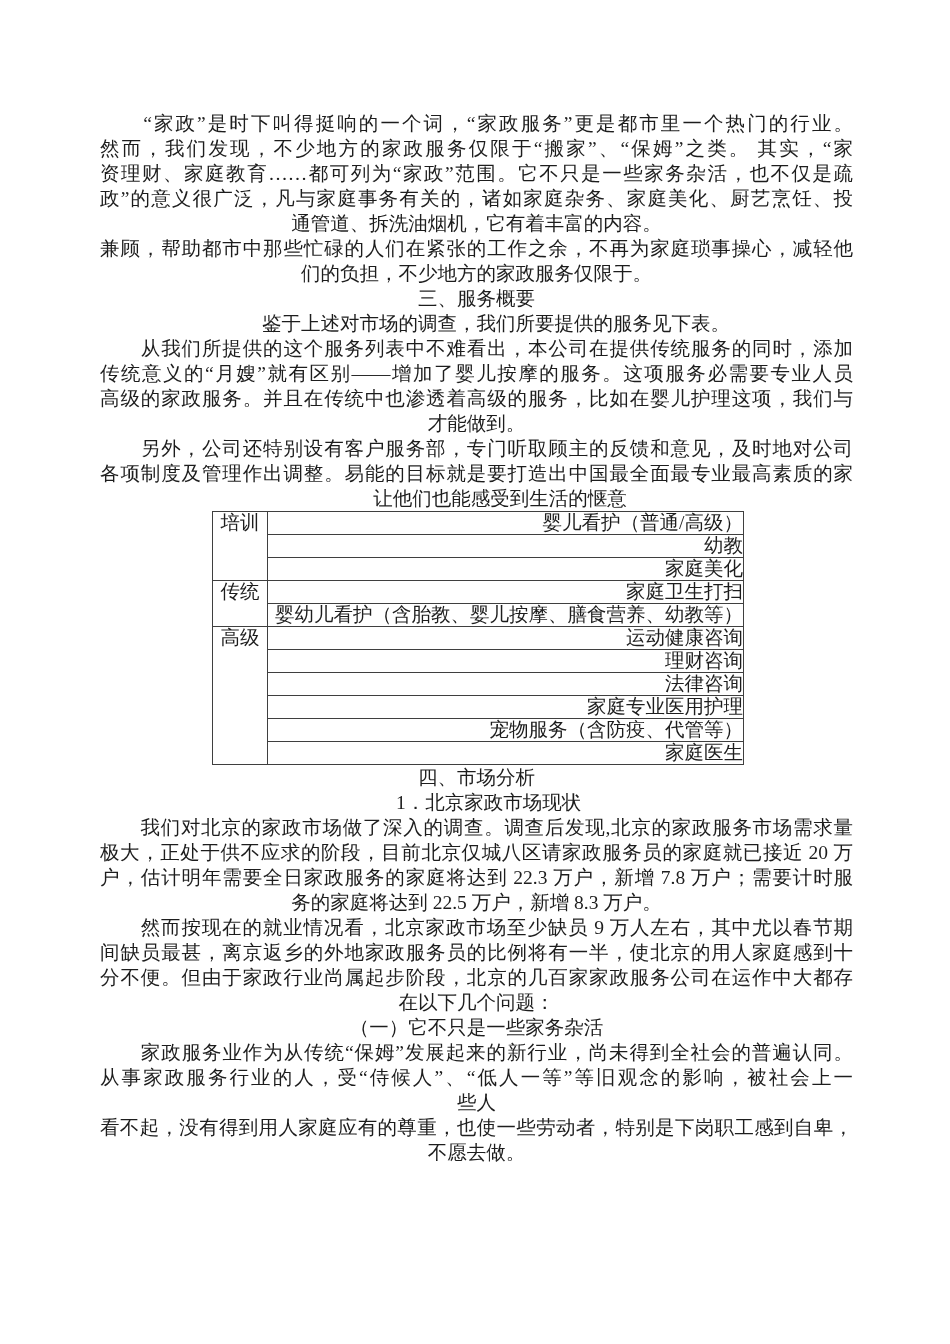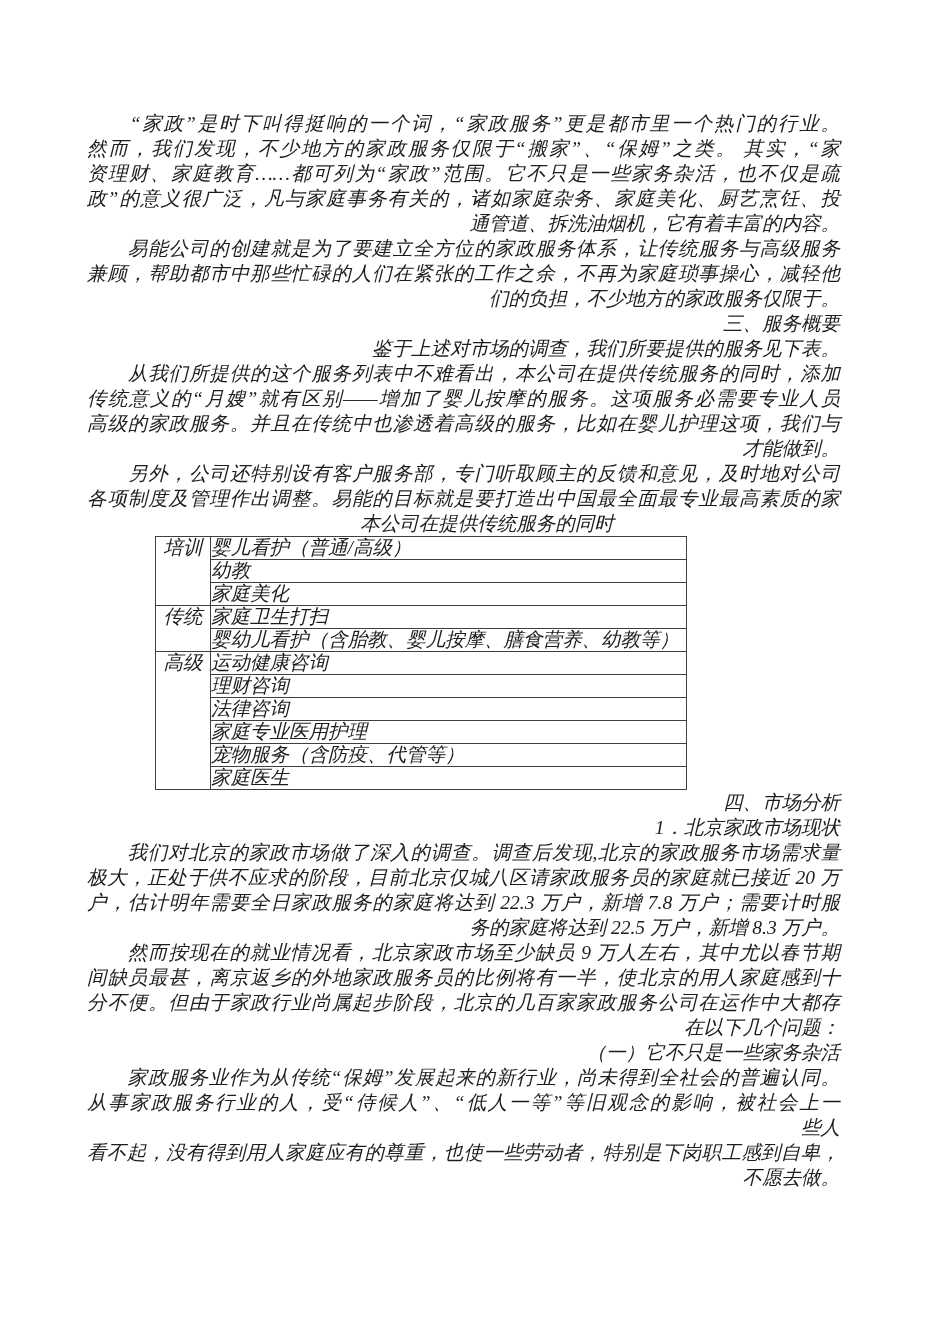--- a/index.html
+++ b/index.html
@@ -7,105 +7,104 @@
     position: relative;
     width: 950px;
     height: 1344px;
     background: #ffffff;
     overflow: hidden;
     font-family: "Liberation Serif", "DejaVu Serif", serif;
     color: #1d1d1d;
   }
   .content {
     position: absolute;
-    left: 87px;
+    left: 100px;
     top: 111px;
     width: 753px;
-    font-style: italic;
   }
   .line {
     font-size: 19.5px;
     line-height: 25px;
     height: 25px;
     white-space: nowrap;
-    text-align: right;
+    text-align: center;
   }
   .line.fill {
     white-space: normal;
     text-align: justify;
     text-align-last: justify;
   }
   .table-title {
     font-size: 19.5px;
     line-height: 25px;
     height: 25px;
     margin-left: 134px;
     width: 532px;
     text-align: center;
   }
   table.services {
     border-collapse: collapse;
-    margin-left: 68px;
+    margin-left: 112px;
     width: 532px;
     table-layout: fixed;
   }
   table.services td {
     border: 1px solid #3f3f3f;
     font-size: 19.5px;
     line-height: 22px;
     height: 22px;
     padding: 0;
     overflow: hidden;
     white-space: nowrap;
   }
   td.cat {
     width: 54px;
     text-align: center;
     vertical-align: top;
   }
   td.svc {
     padding-left: 7px;
+    text-align: right;
   }
 </style>
 </head>
 <body>
 
 <div class="page">
   <div class="content">
 
     <div>
       <div class="line fill">　　“家政”是时下叫得挺响的一个词，“家政服务”更是都市里一个热门的行业。</div>
       <div class="line fill">然而，我们发现，不少地方的家政服务仅限于“搬家”、“保姆”之类。 其实，“家</div>
       <div class="line fill">资理财、家庭教育……都可列为“家政”范围。它不只是一些家务杂活，也不仅是疏</div>
       <div class="line fill">政”的意义很广泛，凡与家庭事务有关的，诸如家庭杂务、家庭美化、厨艺烹饪、投</div>
       <div class="line">通管道、拆洗油烟机，它有着丰富的内容。</div>
     </div>
 
     <div>
-      <div class="line fill">　　易能公司的创建就是为了要建立全方位的家政服务体系，让传统服务与高级服务</div>
       <div class="line fill">兼顾，帮助都市中那些忙碌的人们在紧张的工作之余，不再为家庭琐事操心，减轻他</div>
       <div class="line">们的负担，不少地方的家政服务仅限于。</div>
     </div>
 
     <div class="line">三、服务概要</div>
     <div class="line">　　鉴于上述对市场的调查，我们所要提供的服务见下表。</div>
 
     <div>
       <div class="line fill">　　从我们所提供的这个服务列表中不难看出，本公司在提供传统服务的同时，添加</div>
       <div class="line fill">传统意义的“月嫂”就有区别——增加了婴儿按摩的服务。这项服务必需要专业人员</div>
       <div class="line fill">高级的家政服务。并且在传统中也渗透着高级的服务，比如在婴儿护理这项，我们与</div>
       <div class="line">才能做到。</div>
     </div>
 
     <div>
       <div class="line fill">　　另外，公司还特别设有客户服务部，专门听取顾主的反馈和意见，及时地对公司</div>
       <div class="line fill">各项制度及管理作出调整。易能的目标就是要打造出中国最全面最专业最高素质的家</div>
     </div>
 
-    <div class="table-title">本公司在提供传统服务的同时</div>
+    <div class="table-title">让他们也能感受到生活的惬意</div>
 
     <table class="services">
       <tbody>
         <tr>
           <td class="cat" rowspan="3">培训</td>
           <td class="svc">婴儿看护（普通/高级）</td>
         </tr>
         <tr>
           <td class="svc">幼教</td>
         </tr>

